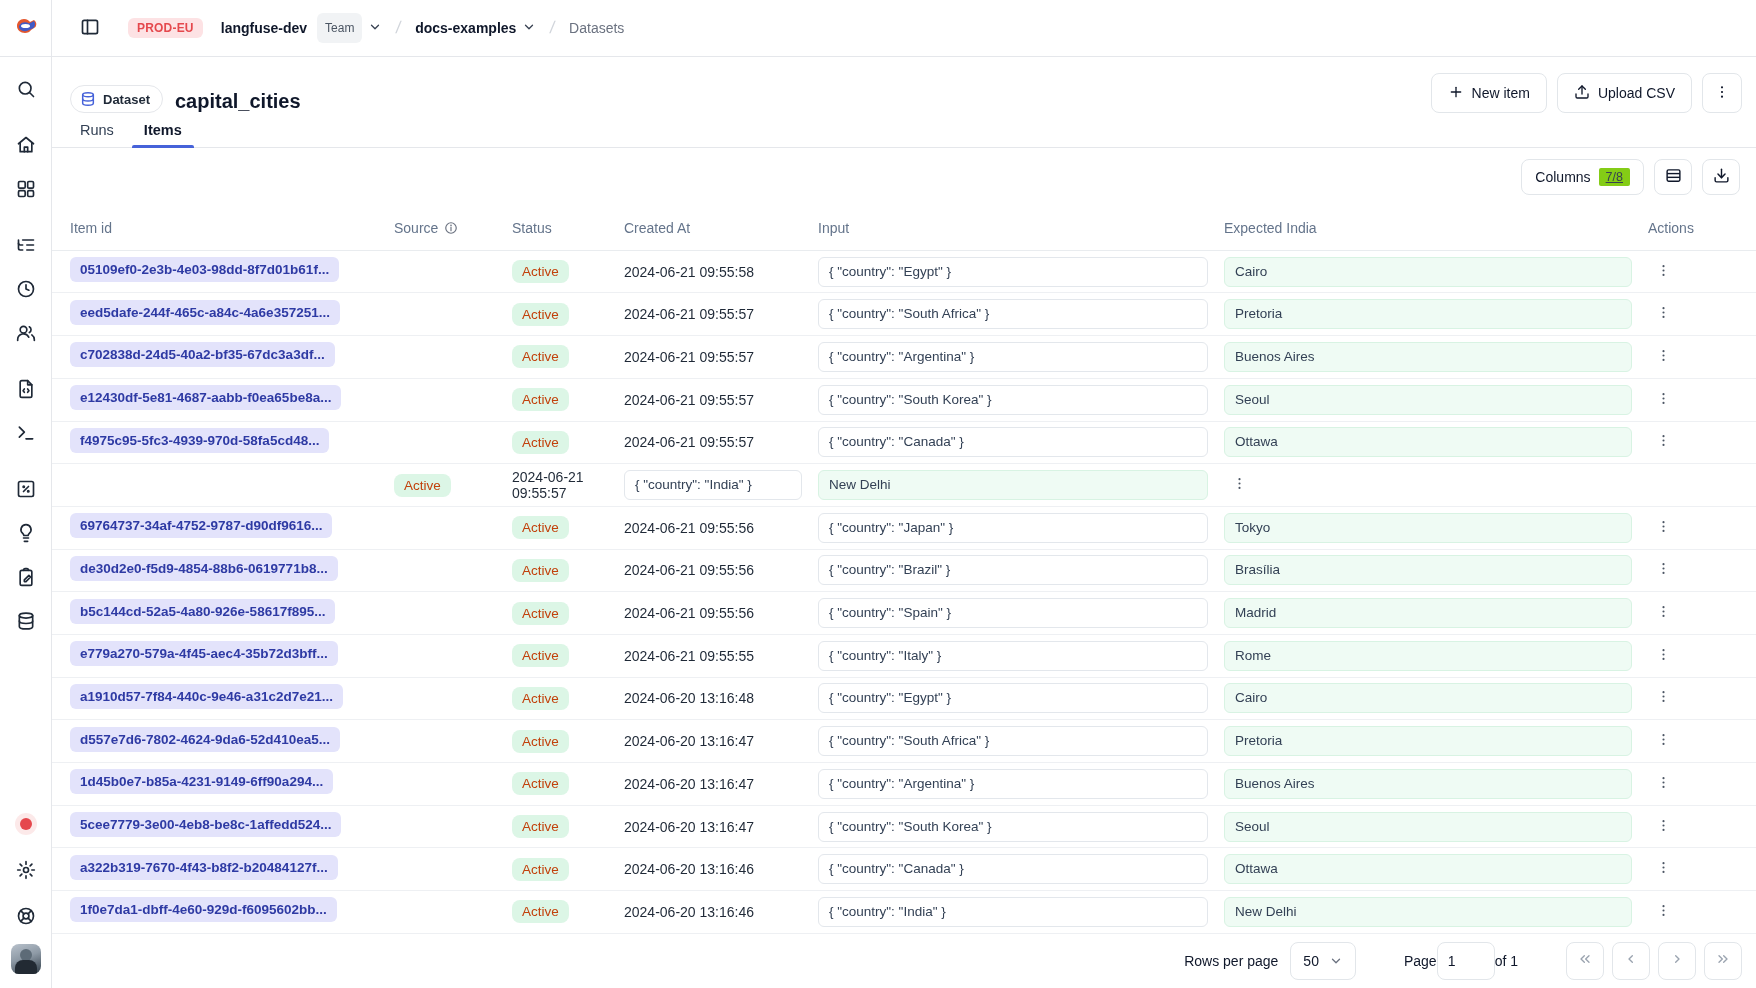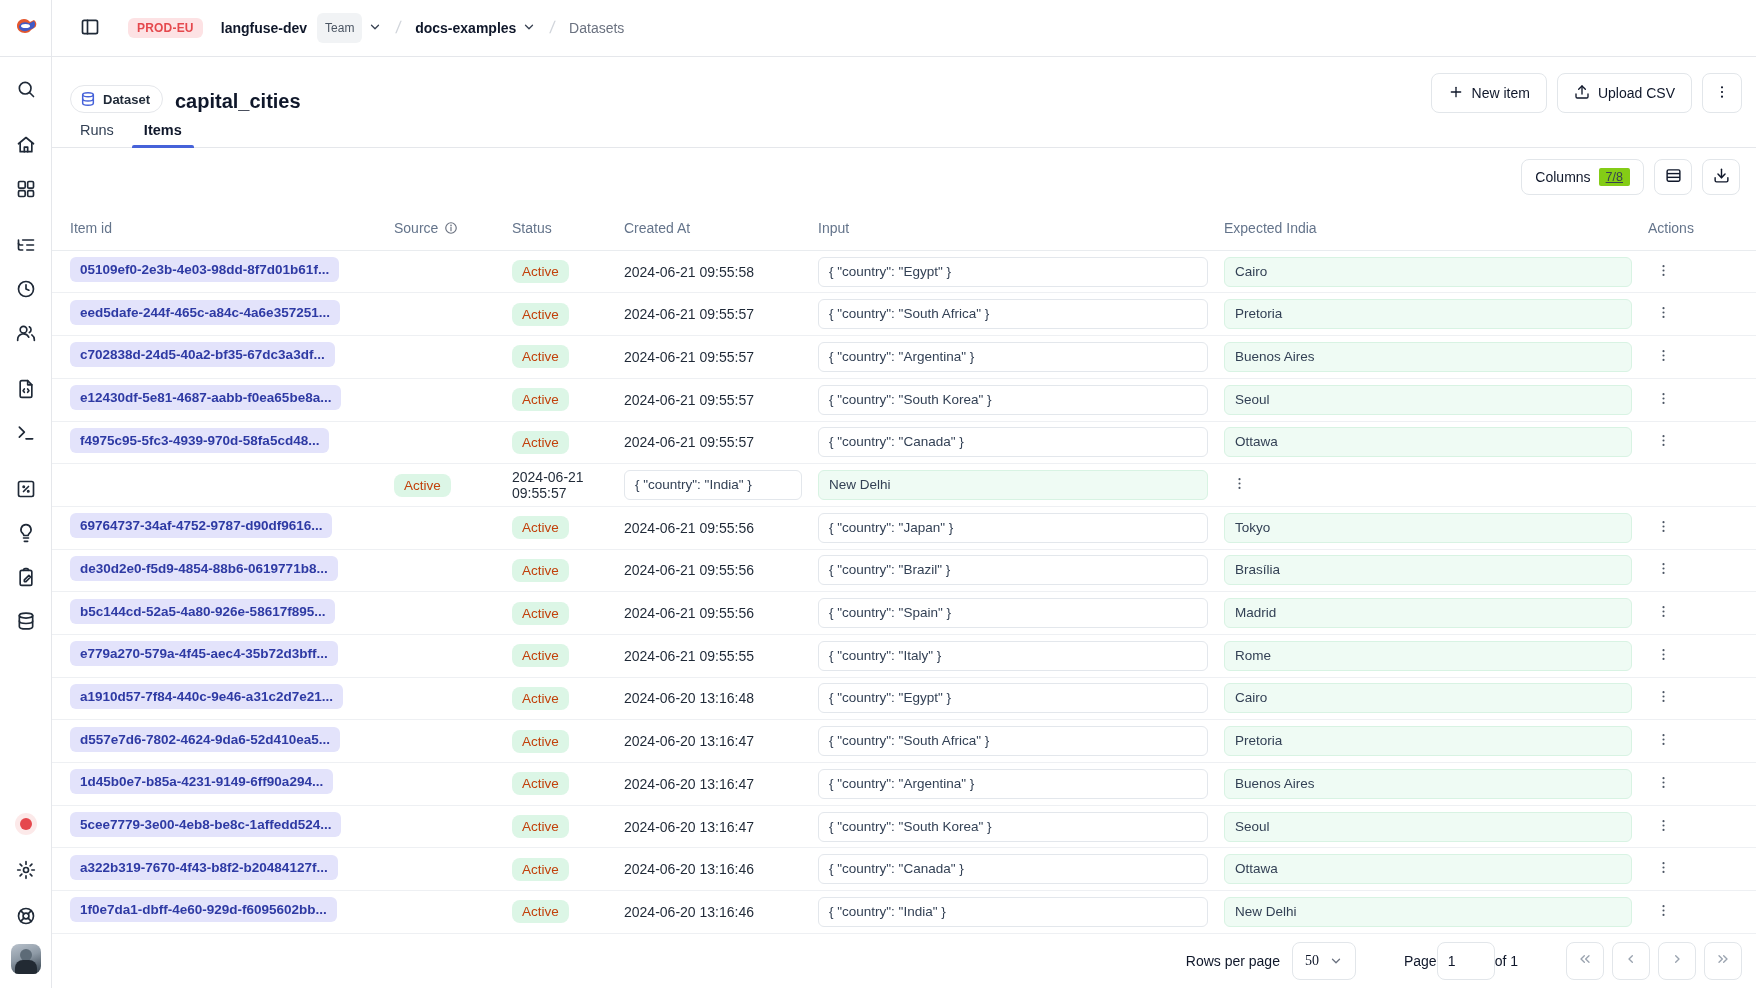--- a/index.html
+++ b/index.html
@@ -94,21 +94,21 @@
   .io-expected { background:#effbf4; border:1px solid #d8f3e3; }
   .kebab { background:none; border:none; cursor:pointer; color:#4b5563; padding:6px;
     display:flex; align-items:center; justify-content:center; margin-left:2px; }
 
   
   .footer { margin-top:auto; display:flex; align-items:center; justify-content:flex-end;
     height:56px; padding:0 14px; gap:12px; }
   .foot-label { font-size:14px; color:#0f172a; }
   .select-box { display:flex; align-items:center; gap:10px; border:1px solid #e2e6ea;
     border-radius:8px; height:38px; padding:0 12px; background:#fff; font-size:14px;
-    color:#0f172a; cursor:pointer; font-family:Liberation Serif, serif; }
+    color:#0f172a; cursor:pointer; font-family:Liberation Sans, sans-serif; }
   .page-group { display:flex; align-items:center; margin-left:36px; }
   .page-input { width:58px; height:38px; border:1px solid #e2e6ea; border-radius:8px;
     padding:0 10px; font-size:14px; color:#0f172a; font-family:inherit; }
   .pager { display:flex; align-items:center; gap:8px; margin-left:36px; }
   .pager .btn.icon36 { width:38px; height:38px; color:#9aa3af; }
 </style>
 </head>
 <body>
 
 <div class="app">

